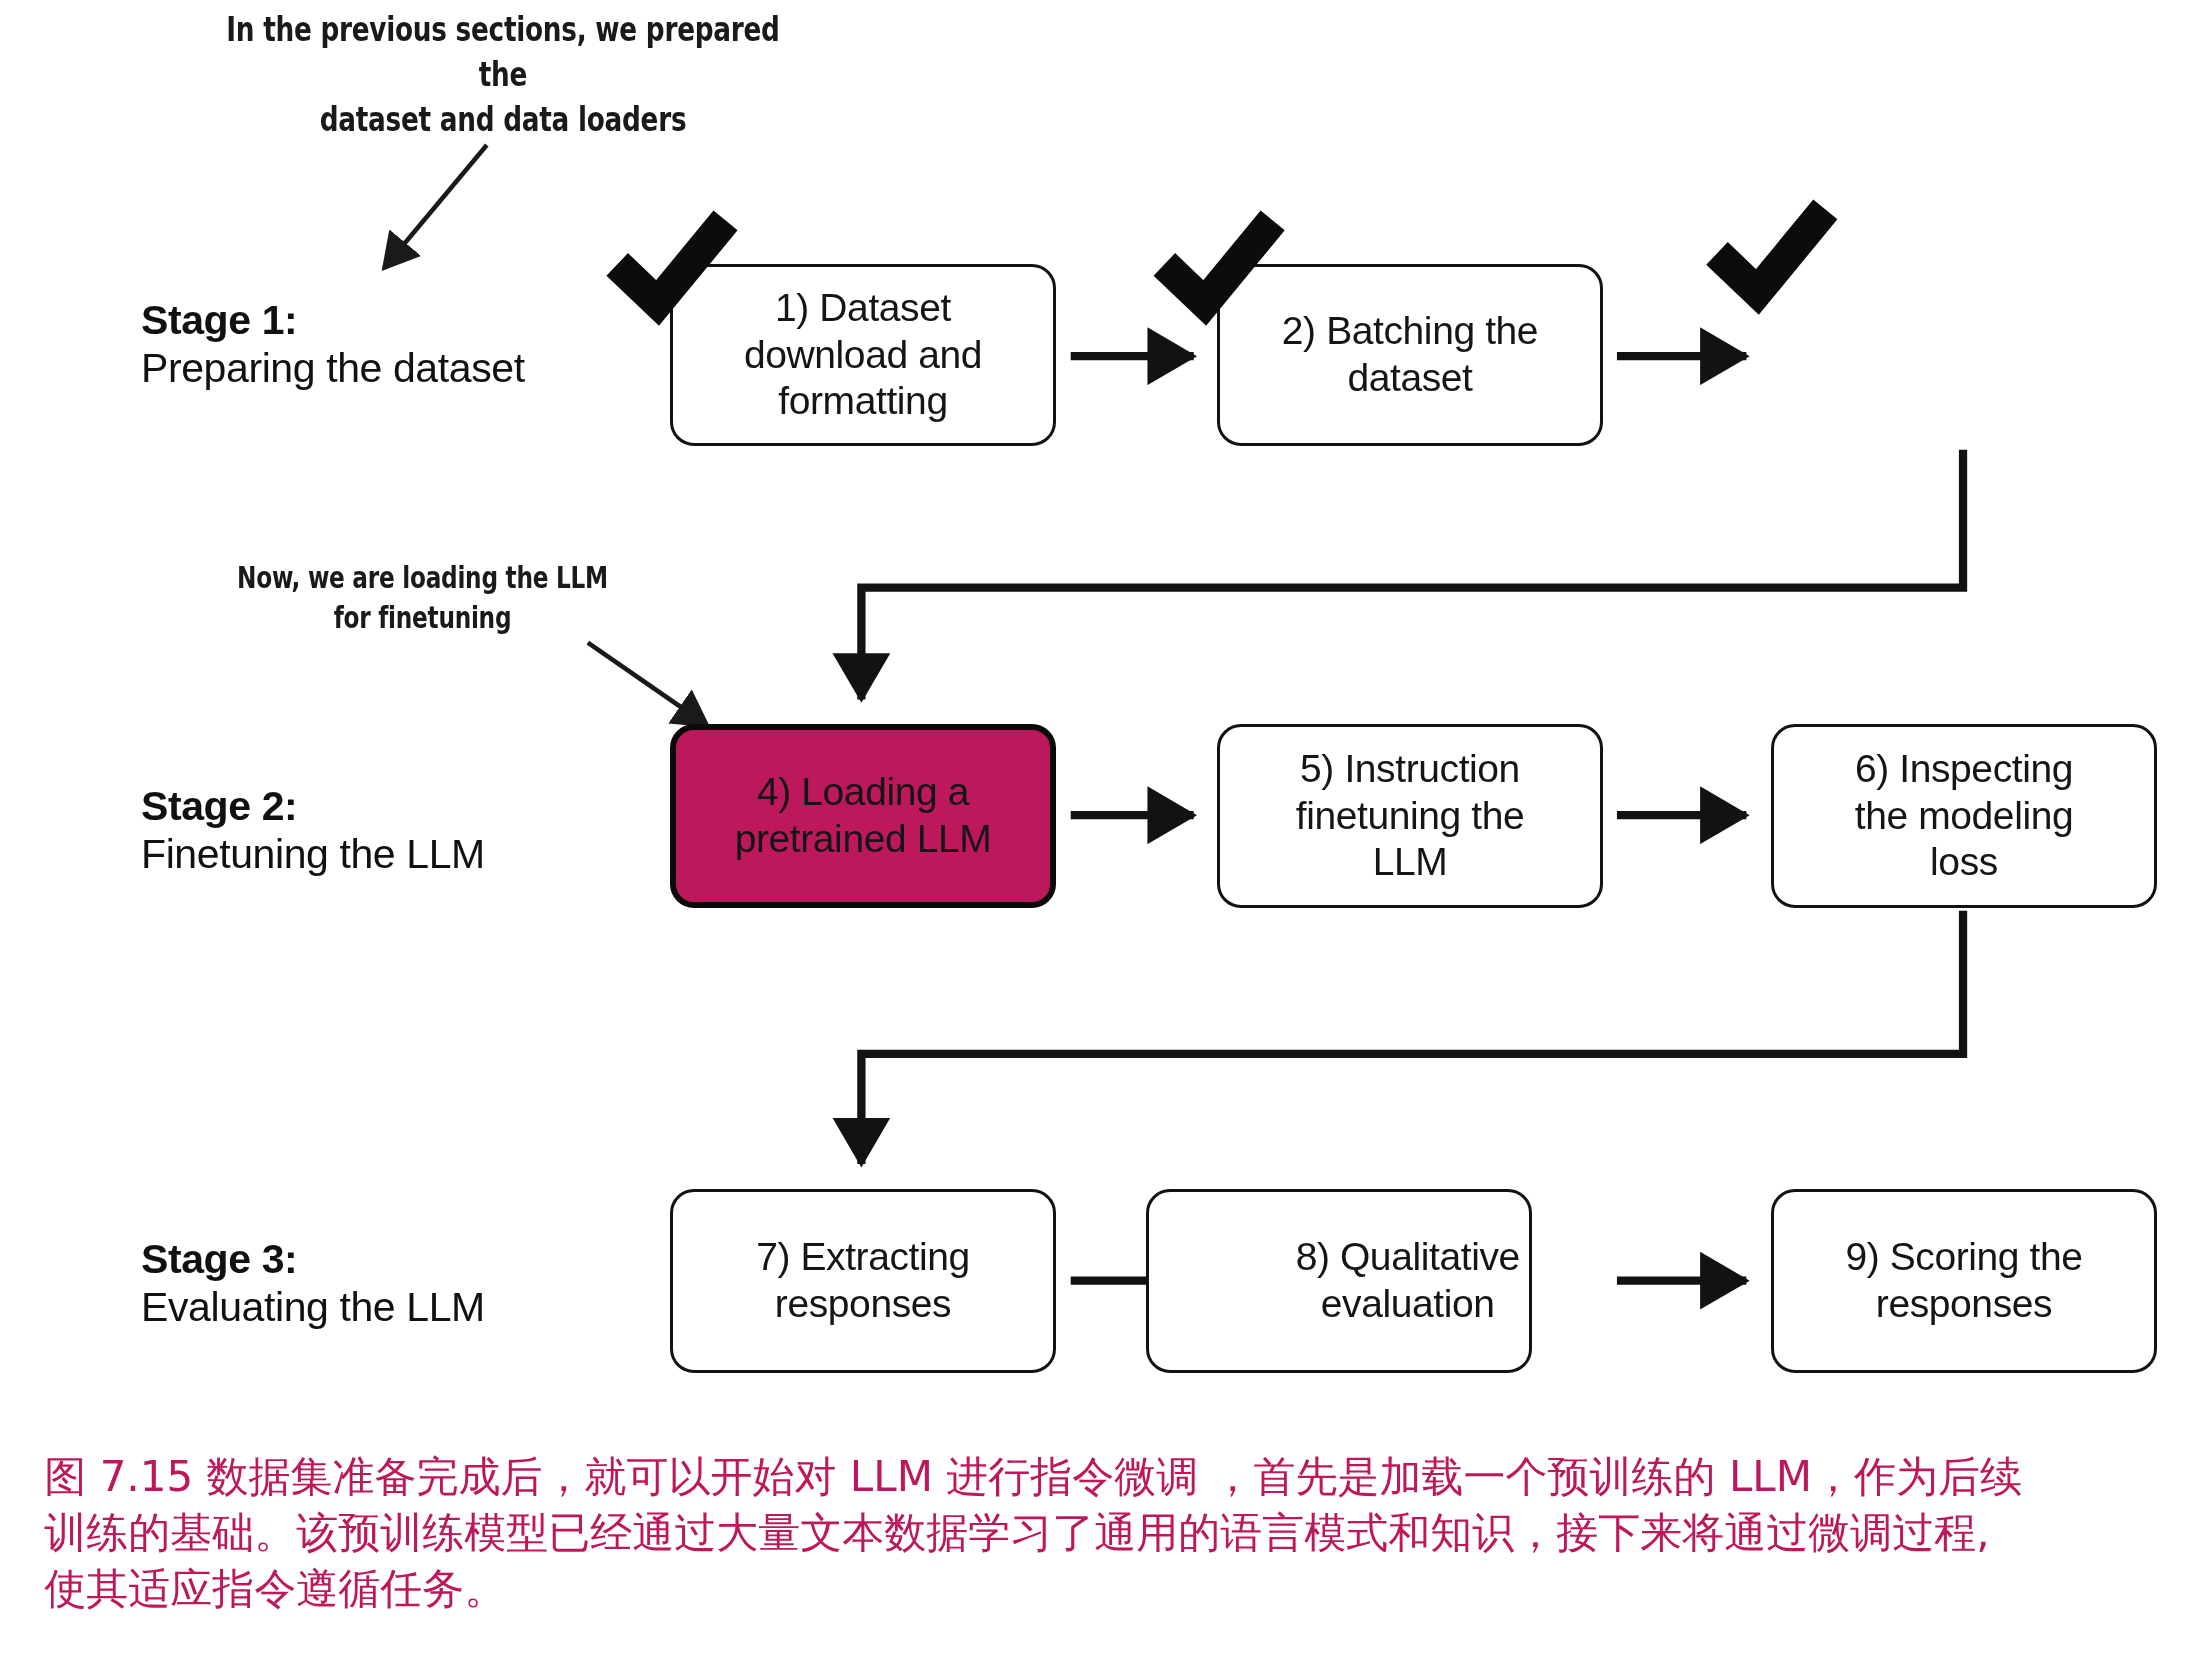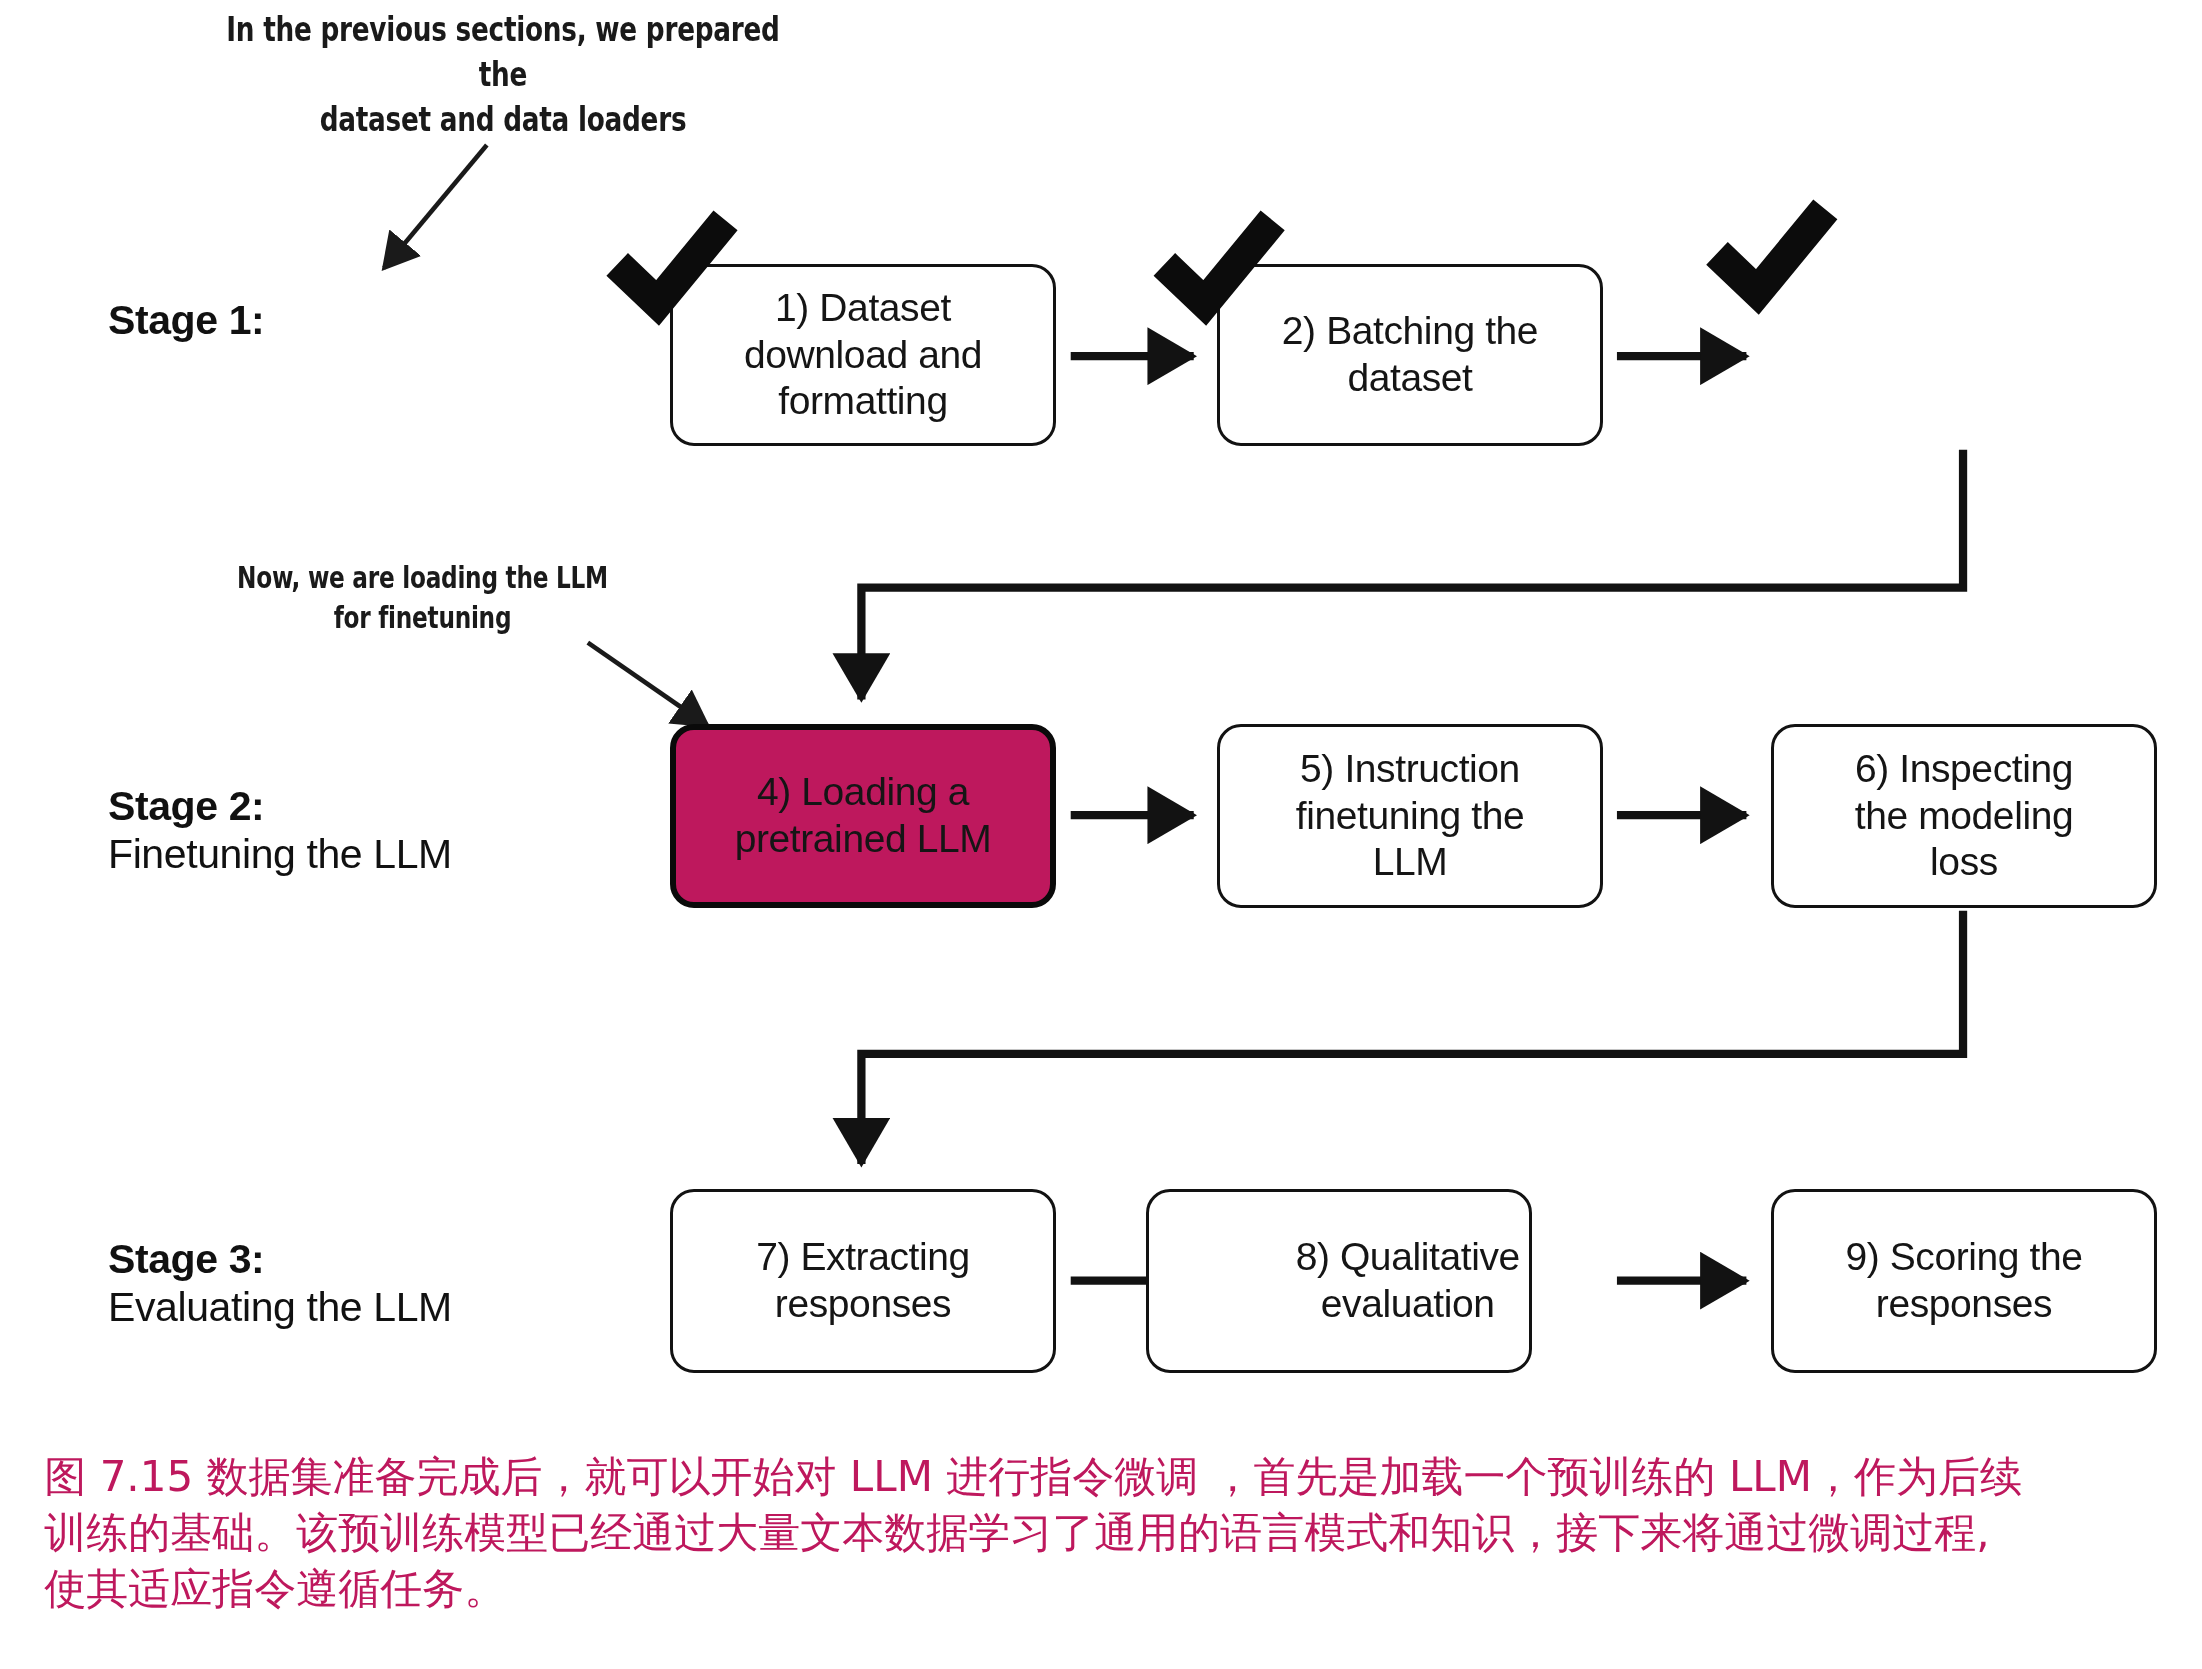--- a/index.html
+++ b/index.html
@@ -37,20 +37,21 @@
   }
   #annot-2 {
     left: 147px; top: 558px; width: 551px;
     font-size: 30px;
   }
   
   .stage-label {
     position: absolute;
     color: #111111;
     white-space: nowrap;
+    margin-left: 33px;
   }
   .stage-label .st-title {
     display: block;
     font-weight: bold;
     font-size: 41px;
     line-height: 1.18;
     letter-spacing: -0.4px;
   }
   .stage-label .st-sub {
     display: block;
@@ -134,20 +135,21 @@
     <span>dataset and data loaders</span>
   </div>
 
   <div class="annot" id="annot-2">
     <span>Now, we are loading the LLM</span><br>
     <span>for finetuning</span>
   </div>
 
   <div class="stage-label" id="stage-1">
     <span class="st-title">Stage 1:</span>
+    <span class="st-sub">Preparing the dataset</span>
   </div>
   <div class="stage-label" id="stage-2">
     <span class="st-title">Stage 2:</span>
     <span class="st-sub">Finetuning the LLM</span>
   </div>
   <div class="stage-label" id="stage-3">
     <span class="st-title">Stage 3:</span>
     <span class="st-sub">Evaluating the LLM</span>
   </div>
 

